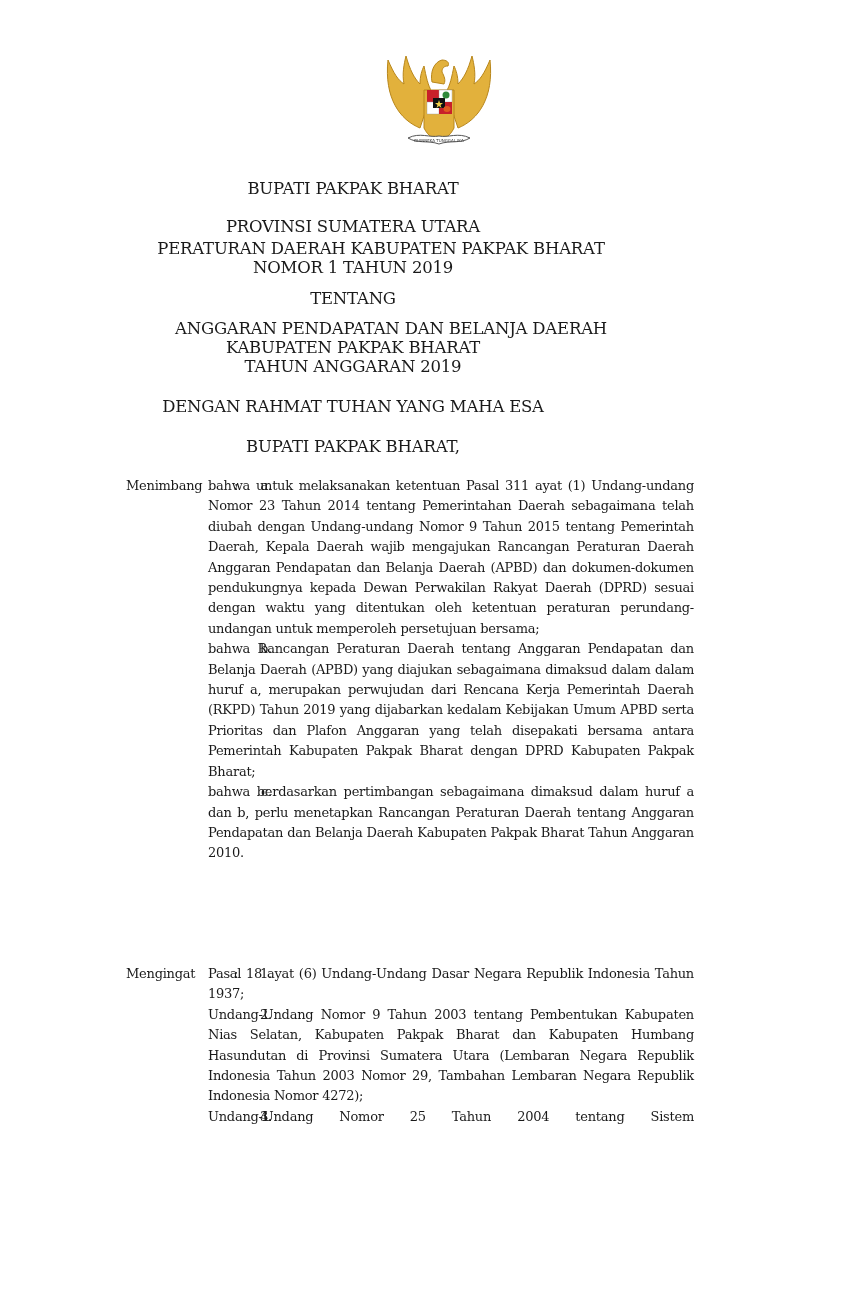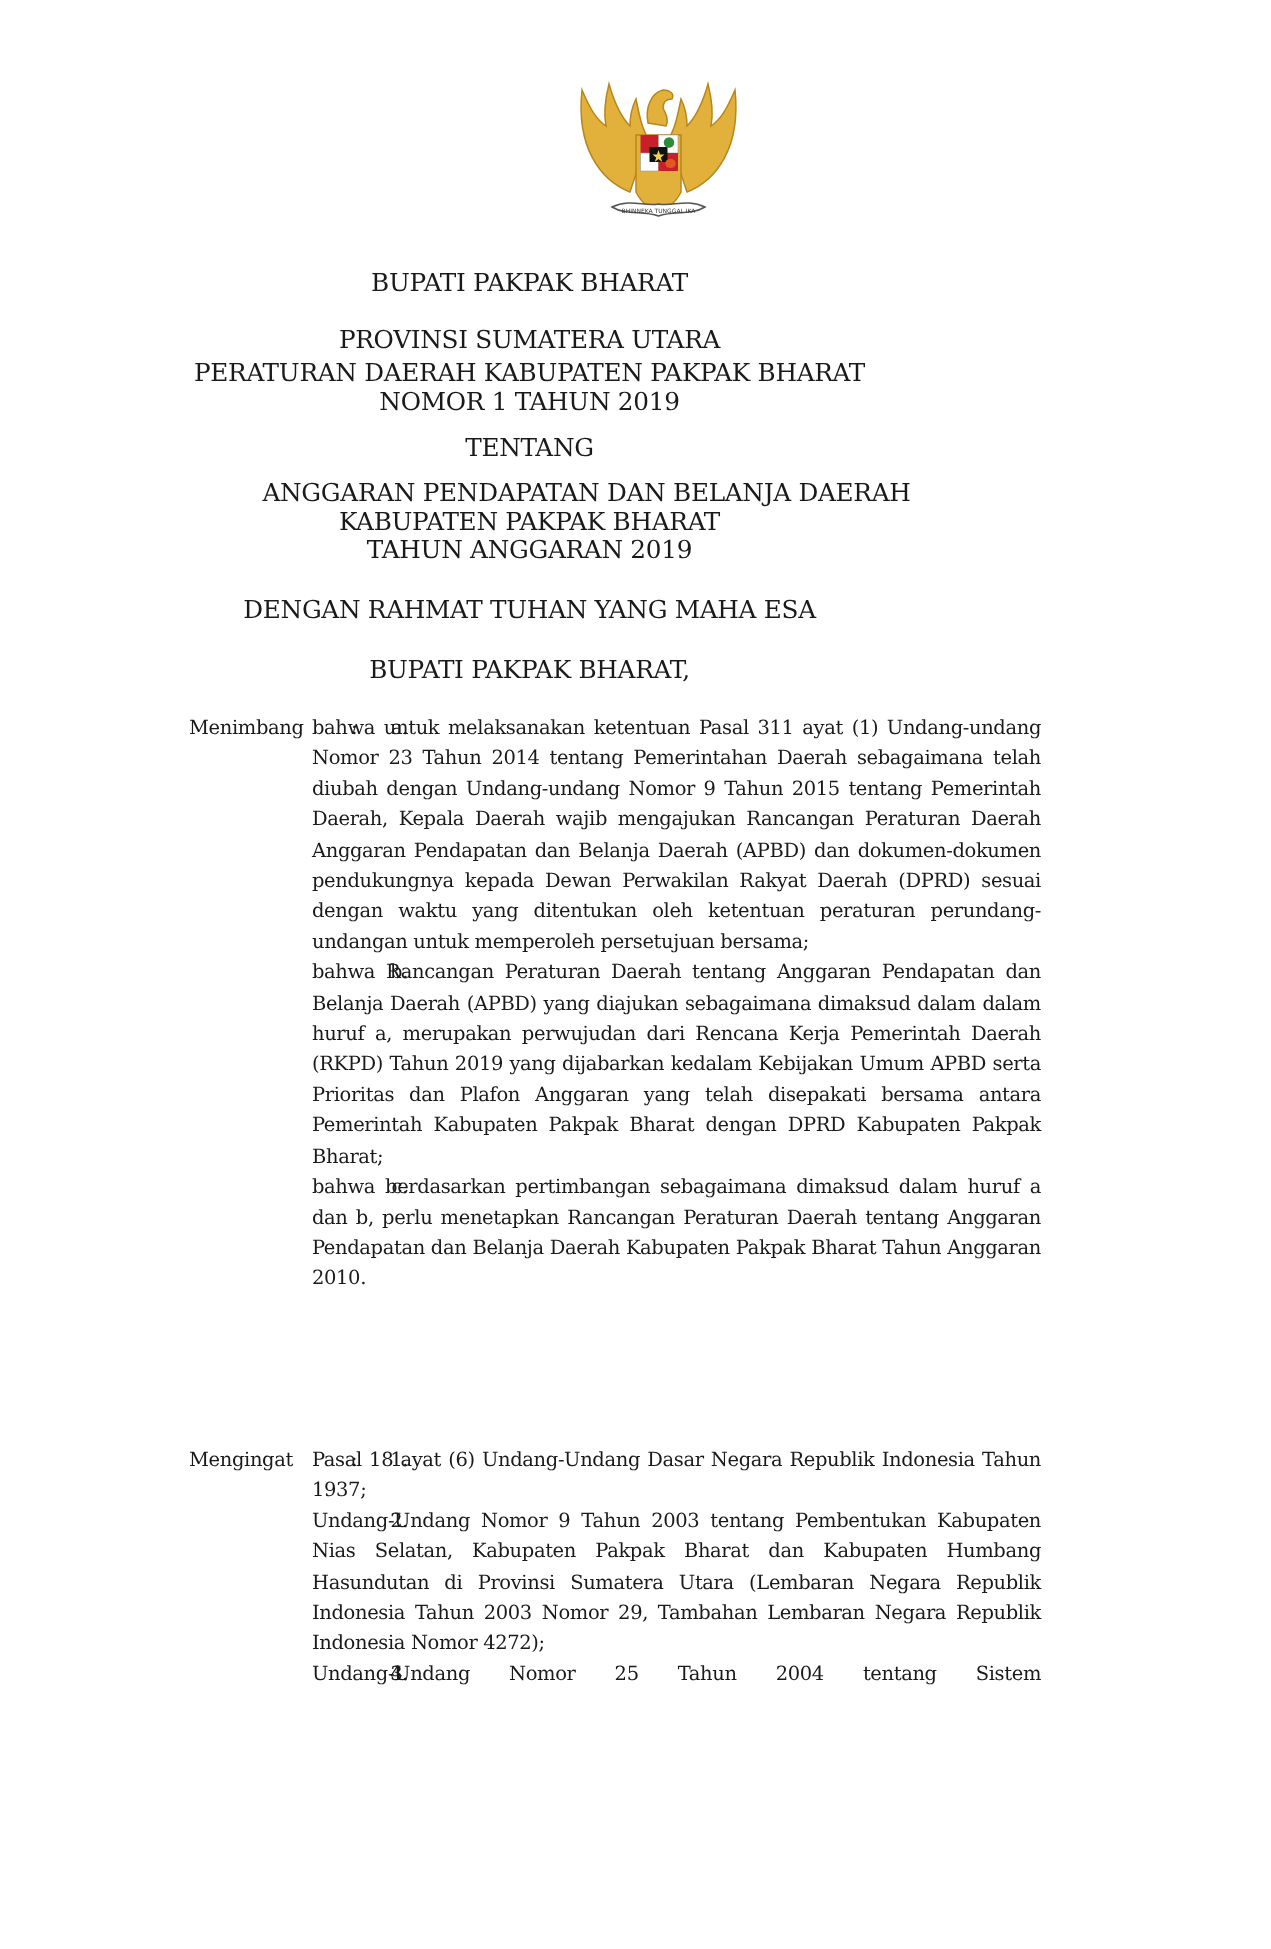--- a/index.html
+++ b/index.html
@@ -41,21 +41,21 @@
     <circle cx="66" cy="55" r="3.5" fill="#2f8a3a"></circle>
     <ellipse cx="67" cy="69" rx="3.5" ry="3" fill="#e05a20"></ellipse>
 
     <path d="M28 98 C40 92 50 98 59 96 C68 98 78 92 90 98 C80 104 70 100 59 104 C48 100 38 104 28 98 Z" fill="#ffffff" stroke="#555" stroke-width="1"></path>
     <text x="59" y="102" font-size="4" text-anchor="middle" fill="#333" font-family="DejaVu Sans, sans-serif">BHINNEKA TUNGGAL IKA</text>
   </svg>
 </div>
 
 <div class="center" style="top:179px;">BUPATI PAKPAK BHARAT</div>
 <div class="center" style="top:201px;margin-top:16px;">PROVINSI SUMATERA UTARA</div>
-<div class="center" style="top:239px;">PERATURAN DAERAH KABUPATEN PAKPAK BHARAT</div>
+<div class="center" style="top:239px;padding-left:28px;">PERATURAN DAERAH KABUPATEN PAKPAK BHARAT</div>
 <div class="center" style="top:258px;">NOMOR 1 TAHUN 2019</div>
 <div class="center" style="top:289px;">TENTANG</div>
 <div class="center" style="top:319px;margin-left:38px;">ANGGARAN PENDAPATAN DAN BELANJA DAERAH</div>
 <div class="center" style="top:338px;">KABUPATEN PAKPAK BHARAT</div>
 <div class="center" style="top:357px;">TAHUN ANGGARAN 2019</div>
 <div class="center" style="top:397px;">DENGAN RAHMAT TUHAN YANG MAHA ESA</div>
 <div class="center" style="top:437px;">BUPATI PAKPAK BHARAT,</div>
 
 <div class="section" style="top:476px;">
   <div class="row alpha">

